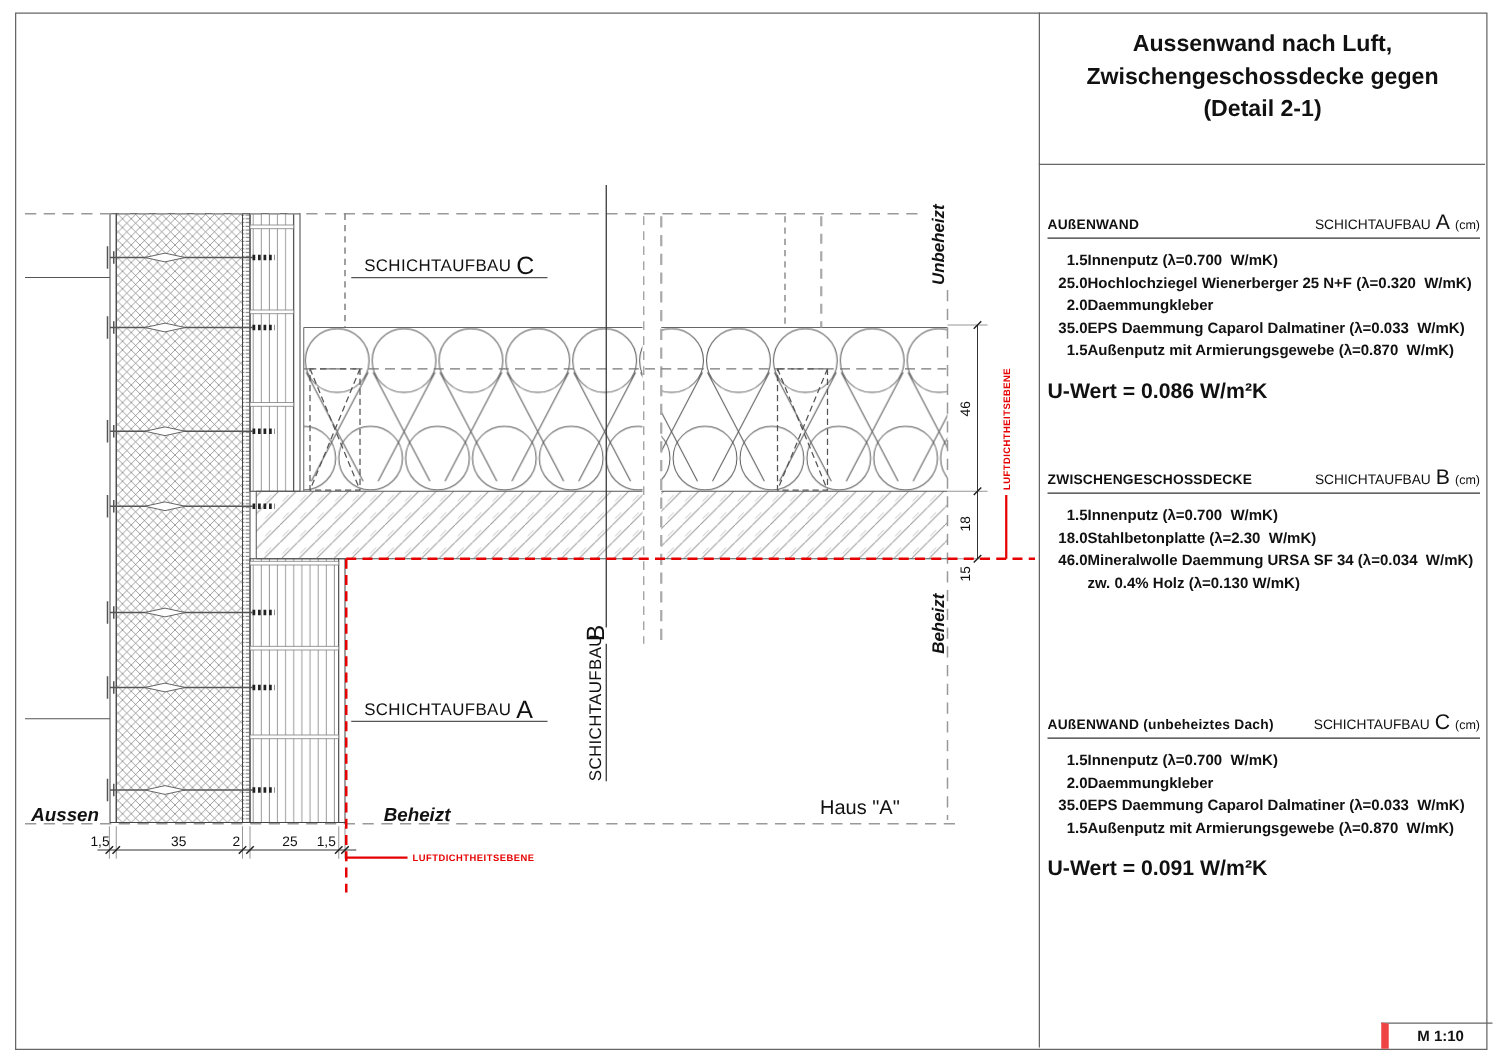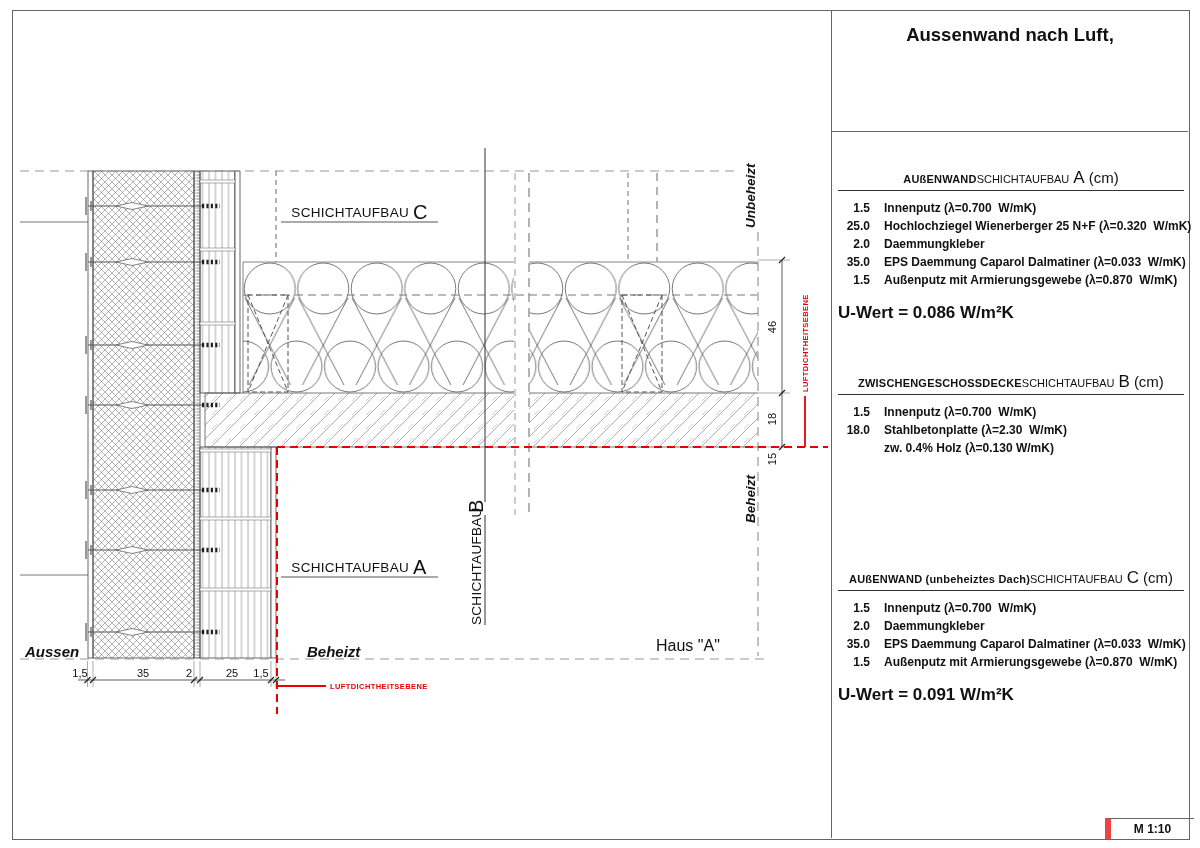--- a/index.html
+++ b/index.html
@@ -10,28 +10,28 @@
   .vdivider{position:absolute;left:831px;top:10px;width:1px;height:828px;background:#666;}
   .titleline{position:absolute;left:831px;top:131px;width:357px;height:1px;background:#666;}
 
   .drawing{position:absolute;left:0;top:0;}
 
   .panel{position:absolute;left:832px;top:10px;width:356px;height:800px;}
   .titlebox{position:absolute;left:4px;top:12px;width:348px;text-align:center;
             font-weight:bold;font-size:18.5px;line-height:26px;}
   .section{position:absolute;left:6px;width:346px;}
   .sec-a{top:158px;} .sec-b{top:362px;} .sec-c{top:558px;}
-  .sechead{display:flex;justify-content:center;align-items:baseline;}
+  .sechead{display:flex;justify-content:space-between;align-items:baseline;}
   .secname{font-size:11px;font-weight:bold;letter-spacing:.2px;}
   .secright{display:flex;align-items:baseline;gap:4px;white-space:nowrap;}
-  .secword{font-size:11px;} .secletter{font-size:17px;} .secunit{font-size:15px;}
+  .secword{font-size:11px;} .secletter{font-size:17px;} .secunit{font-size:10px;}
   .secrule{height:1px;background:#333;margin-top:2px;margin-bottom:8px;}
   .lrow{display:flex;font-size:12px;line-height:18px;font-weight:bold;}
   .ld{width:32px;text-align:right;flex:none;}
-  .lt{margin-left:14px;white-space:pre;}
+  .lt{white-space:pre;}
   .uwert{font-size:17px;font-weight:bold;margin-top:14px;}
 
   .scalebox{position:absolute;left:1105px;top:818px;width:83px;height:20px;
             border-left:6px solid #ef4444;border-top:1px solid #666;
             display:flex;align-items:center;justify-content:center;
             font-size:12px;font-weight:bold;}
 </style>
 </head>
 <body>
 
@@ -218,20 +218,22 @@
     <text x="656" y="651" font-size="16" fill="#111">Haus "A"</text>
   </svg>
 
   <div class="frame"></div>
   <div class="vdivider"></div>
   <div class="titleline"></div>
 
   <div class="panel">
     <div class="titlebox">
       <div>Aussenwand nach Luft,</div>
+      <div>Zwischengeschossdecke gegen</div>
+      <div>(Detail 2-1)</div>
     </div>
 
     <div class="section sec-a">
       <div class="sechead">
         <span class="secname">AUßENWAND</span>
         <span class="secright">
           <span class="secword">SCHICHTAUFBAU</span>
           <span class="secletter">A</span>
           <span class="secunit">(cm)</span>
         </span>
@@ -272,20 +274,24 @@
       <div class="secrule"></div>
       <div class="lrow">
           <span class="ld">1.5</span>
           <span class="lt">Innenputz (λ=0.700  W/mK)</span>
         </div>
       <div class="lrow">
           <span class="ld">18.0</span>
           <span class="lt">Stahlbetonplatte (λ=2.30  W/mK)</span>
         </div>
       <div class="lrow">
+          <span class="ld">46.0</span>
+          <span class="lt">Mineralwolle Daemmung URSA SF 34 (λ=0.034  W/mK)</span>
+        </div>
+      <div class="lrow">
           <span class="ld"></span>
           <span class="lt">zw. 0.4% Holz (λ=0.130 W/mK)</span>
         </div>
     </div>
 
     <div class="section sec-c">
       <div class="sechead">
         <span class="secname">AUßENWAND (unbeheiztes Dach)</span>
         <span class="secright">
           <span class="secword">SCHICHTAUFBAU</span>

